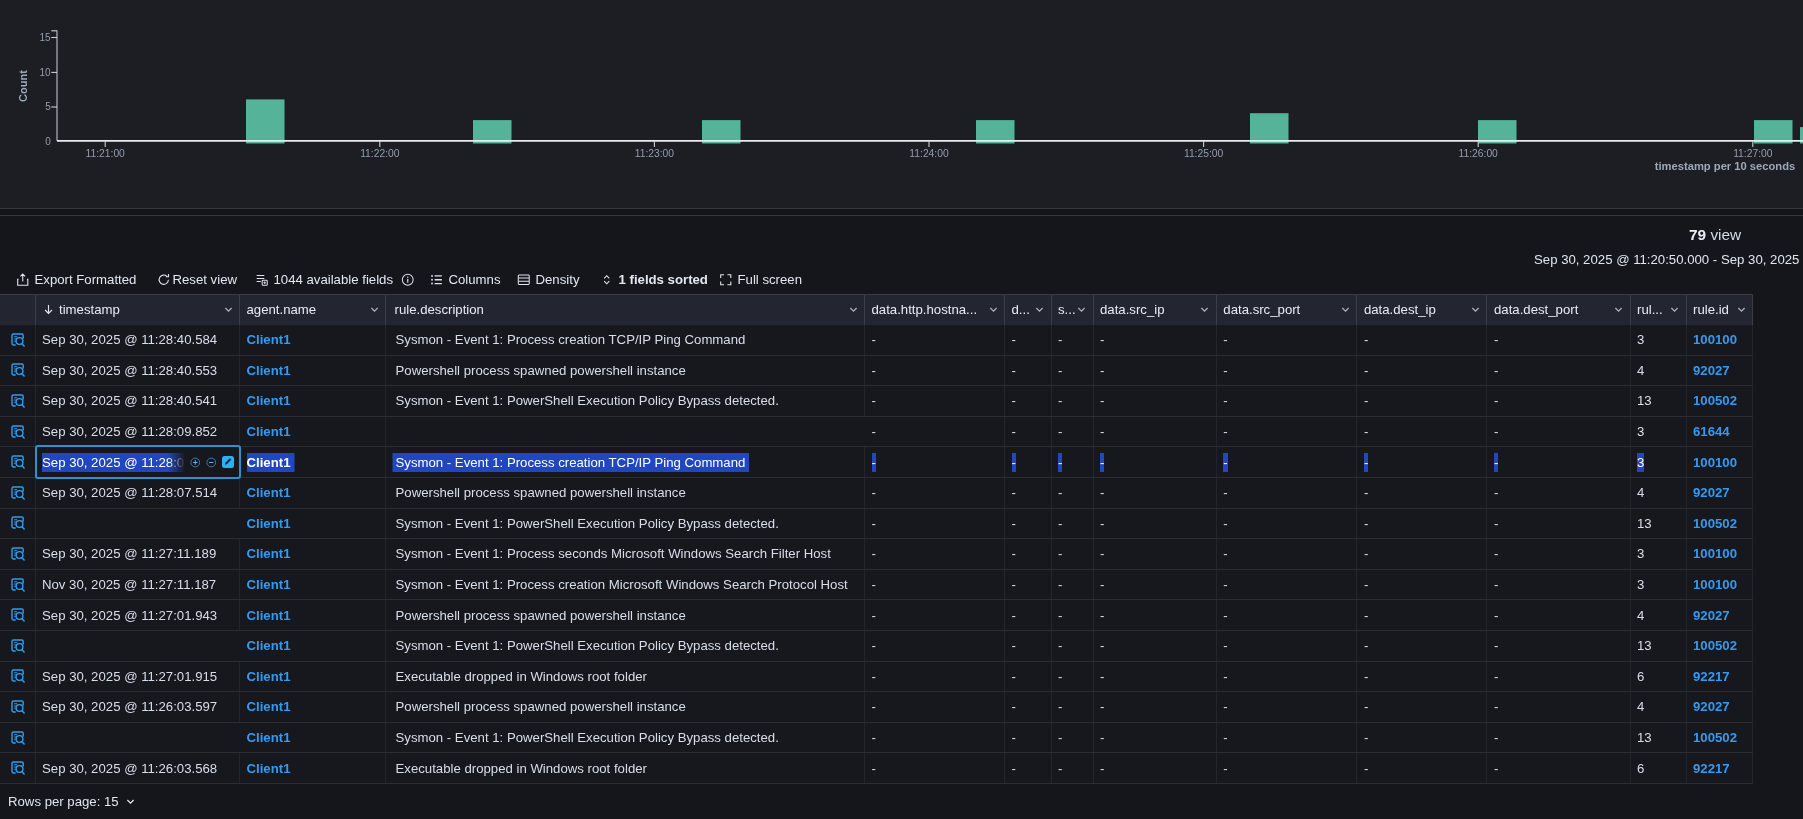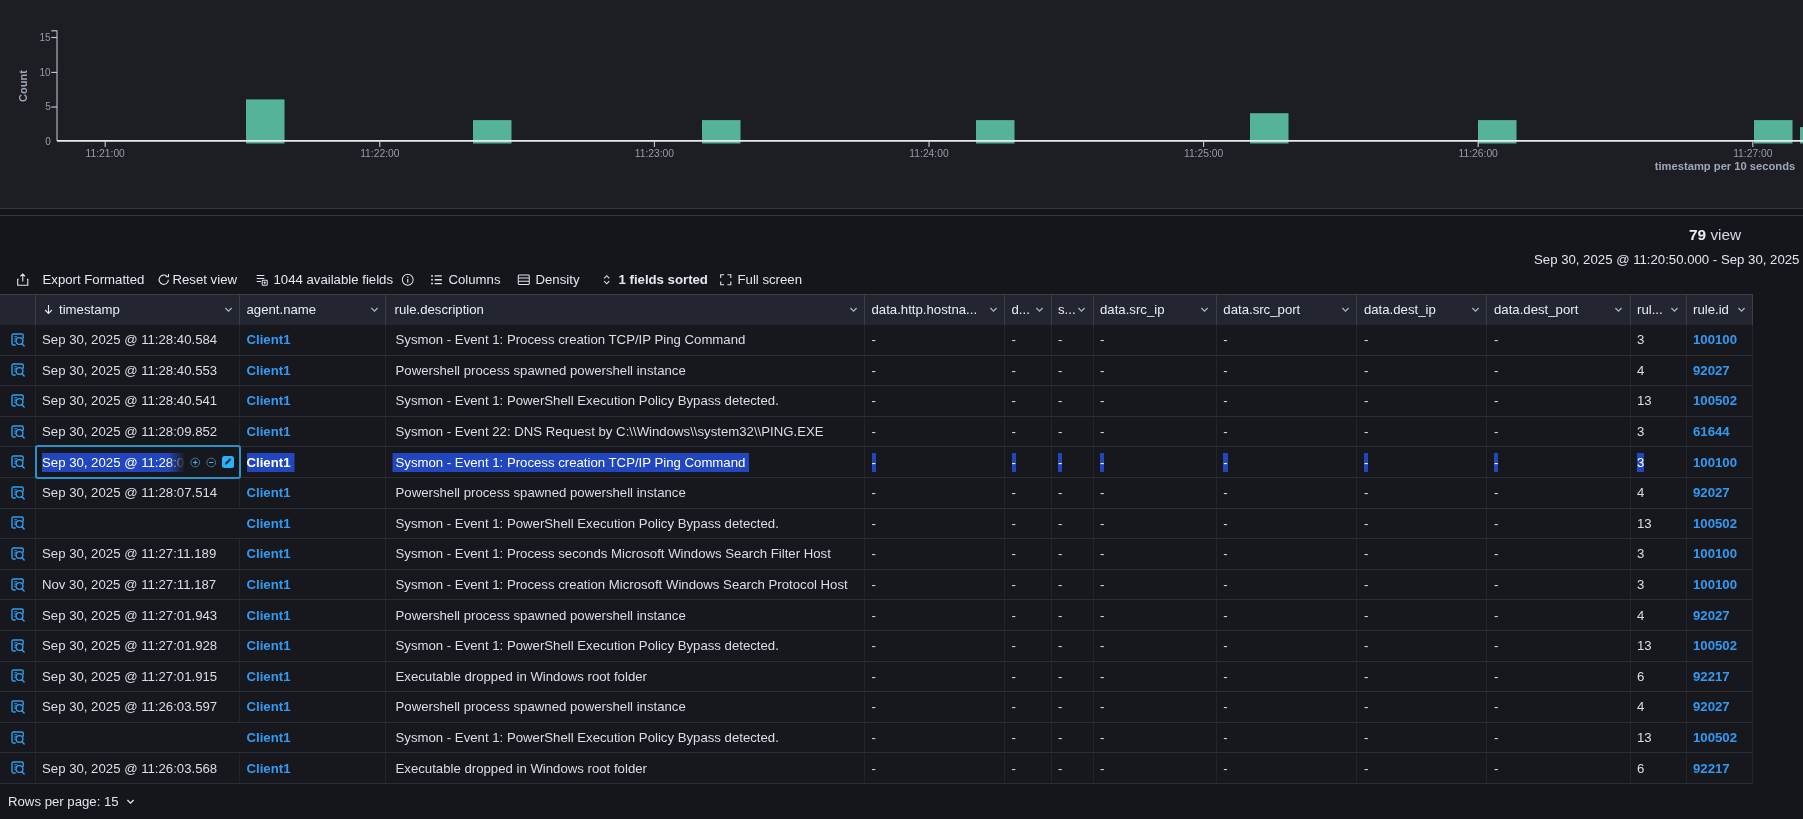--- a/index.html
+++ b/index.html
@@ -44,21 +44,21 @@
 <line x1="1752.8" y1="140.9" x2="1752.8" y2="146.9" stroke="#c9ced8" stroke-width="1.1"></line>
 <text x="1752.8" y="156.8" text-anchor="middle" font-size="10.3" fill="#939cae">11:27:00</text>
 <text x="27.4" y="86" text-anchor="middle" font-size="11" font-weight="bold" fill="#9ea8b8" transform="rotate(-90 27.4 86)">Count</text>
 <text x="1725" y="170" text-anchor="middle" font-size="11.2" font-weight="bold" fill="#9ea8b8">timestamp per 10 seconds</text>
 </svg>
   </div>
 <div class="abs" style="left:0;top:215px;width:1803px;height:604px;background:#14161b;border-top:1px solid #343741"></div>
 
 <div class="abs" style="left:1689px;top:226px;font-size:15.4px;color:#e9edf5"><b>79</b> <span style="color:#d4dbe6">view</span></div>
 <div class="abs" style="left:1534px;top:251.5px;width:269px;overflow:hidden;font-size:13.2px;color:#dfe5ef;white-space:nowrap">Sep 30, 2025 @ 11:20:50.000 - Sep 30, 2025 @ 11:28:50.000</div>
-<div class="abs" style="left:16px;top:270px;height:19px;display:flex;align-items:center;gap:13px;font-size:13.2px;color:#e2e7f0;">
+<div class="abs" style="left:16px;top:270px;height:19px;display:flex;align-items:center;gap:5px;font-size:13.2px;color:#e2e7f0;">
     <svg width="13.5" height="13.5" viewBox="0 0 16 16" style="flex:none;">
       <path d="M8 1.5v8.5M5.2 4 8 1.3 10.8 4M3 7.5H2v7h12v-7h-1" stroke="#dfe4ee" stroke-width="1.3" fill="none"></path>
     </svg>
     <span>Export Formatted</span>
   </div>
 <div class="abs" style="left:157px;top:270px;height:19px;display:flex;align-items:center;gap:2px;font-size:13.2px;color:#e2e7f0;">
     <svg width="13.5" height="13.5" viewBox="0 0 16 16" style="flex:none;">
       <path d="M13.5 8a5.5 5.5 0 1 1-1.8-4.1M13.6 1.2v3.2h-3.2" stroke="#dfe4ee" stroke-width="1.3" fill="none"></path>
     </svg>
     <span>Reset view</span>
@@ -331,23 +331,20 @@
         <path d="M4.6 4.8h2.2M4.6 7h1.2M4.6 9.2h.7" stroke="#2e9ef0" stroke-width="1.1" stroke-linecap="round"></path>
         <circle cx="9.5" cy="9" r="3.4" stroke="#2e9ef0" stroke-width="1.4" fill="none"></circle>
         <path d="M12 11.7 14.1 13.9" stroke="#2e9ef0" stroke-width="1.5" stroke-linecap="round"></path>
       </svg>
     </div>
     <div class="cell" style="left:35.5px;width:204.5px">
       <span class="txt">Sep 30, 2025 @ 11:28:09.852</span>
     </div>
     <div class="cell" style="left:240px;width:146px">
       <span class="lnk">Client1</span>
-    </div>
-    <div class="cell" style="left:386px;width:479px;padding-left:9.5px">
-      <span class="txt">Sysmon - Event 22: DNS Request by C:\\Windows\\system32\\PING.EXE</span>
     </div>
     <div class="cell" style="left:865px;width:140px">
       <span class="txt">-</span>
     </div>
     <div class="cell" style="left:1005px;width:46.5px">
       <span class="txt">-</span>
     </div>
     <div class="cell" style="left:1051.5px;width:42px">
       <span class="txt">-</span>
     </div>
@@ -663,23 +660,20 @@
   </div>
 <div class="row" style="top:631.00px">
     <div class="cell" style="left:0px;width:35.5px;padding-left:0">
       <svg width="16" height="16" viewBox="0 0 16 16" style="position:absolute;left:9.5px;top:50%;margin-top:-8px">
         <path d="M13.2 6V3.4c0-.8-.6-1.4-1.4-1.4H3.4C2.6 2 2 2.6 2 3.4v8.2c0 .8.6 1.4 1.4 1.4h1.8" stroke="#2e9ef0" stroke-width="1.4" fill="none" stroke-linecap="round"></path>
         <path d="M4.6 4.8h2.2M4.6 7h1.2M4.6 9.2h.7" stroke="#2e9ef0" stroke-width="1.1" stroke-linecap="round"></path>
         <circle cx="9.5" cy="9" r="3.4" stroke="#2e9ef0" stroke-width="1.4" fill="none"></circle>
         <path d="M12 11.7 14.1 13.9" stroke="#2e9ef0" stroke-width="1.5" stroke-linecap="round"></path>
       </svg>
     </div>
-    <div class="cell" style="left:35.5px;width:204.5px">
-      <span class="txt">Sep 30, 2025 @ 11:27:01.928</span>
-    </div>
     <div class="cell" style="left:240px;width:146px">
       <span class="lnk">Client1</span>
     </div>
     <div class="cell" style="left:386px;width:479px;padding-left:9.5px">
       <span class="txt">Sysmon - Event 1: PowerShell Execution Policy Bypass detected.</span>
     </div>
     <div class="cell" style="left:865px;width:140px">
       <span class="txt">-</span>
     </div>
     <div class="cell" style="left:1005px;width:46.5px">

